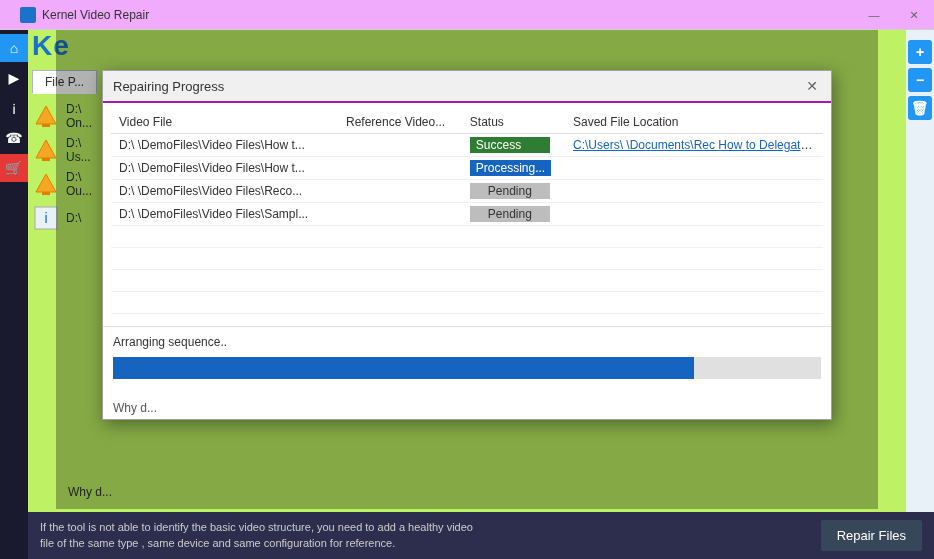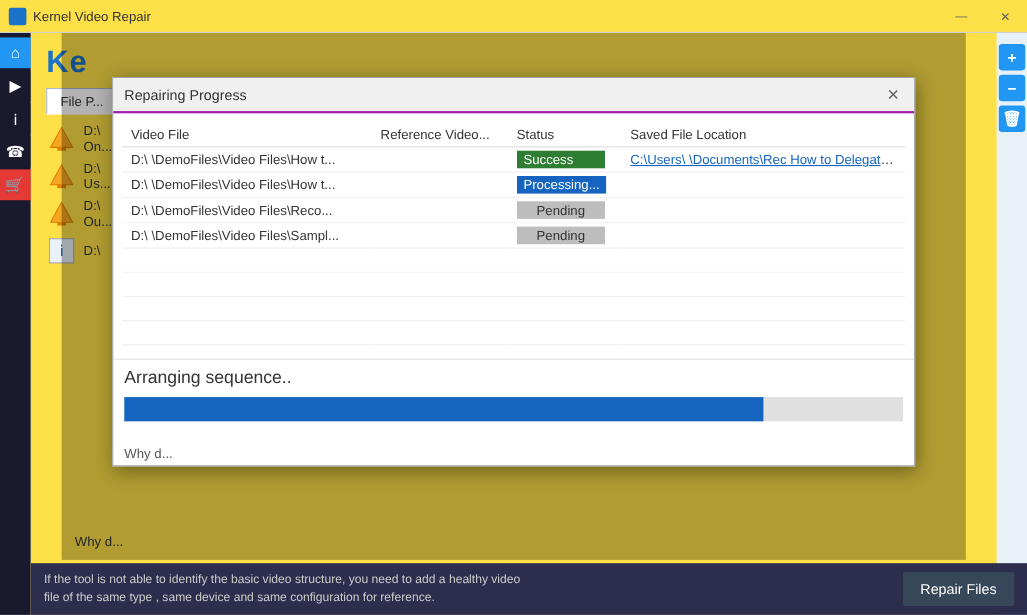--- a/index.html
+++ b/index.html
@@ -8,25 +8,25 @@
       height: 559px;
       font-family: 'Segoe UI', Arial, sans-serif;
       font-size: 12px;
       background: #e8f0f8;
       overflow: hidden;
       position: relative;
     }
 
     
     .title-bar {
-      background: #fde047;
+      background: #f0abfc;
       height: 30px;
       display: flex;
       align-items: center;
-      padding: 0 8px;
+      padding: 0 20px;
       border-bottom: 1px solid #d0d0d0;
       position: relative;
     }
     .title-bar-icon {
       width: 16px;
       height: 16px;
       margin-right: 6px;
       background: #1a73c8;
       border-radius: 2px;
     }
@@ -80,23 +80,22 @@
     }
     .sidebar-icon.home { background: #2196F3; }
     .sidebar-icon.video { background: #1a1a2e; }
     .sidebar-icon.info { background: #1a1a2e; }
     .sidebar-icon.phone { background: #1a1a2e; }
     .sidebar-icon.cart { background: #e53935; }
 
     
     .app-area {
       flex: 1;
-      background: #fde047;
+      background: #bef264;
       position: relative;
-      padding: 10px;
     }
 
     
     .right-sidebar {
       width: 28px;
       background: #e8f0f8;
       display: flex;
       flex-direction: column;
       align-items: center;
       padding-top: 10px;
@@ -261,21 +260,21 @@
       cursor: pointer;
     }
 
     
     .progress-area {
       padding: 8px 10px;
       border-top: 1px solid #e0e0e0;
       margin-top: 4px;
     }
     .progress-label {
-      font-size: 16px;
+      font-size: 12px;
       color: #333;
       margin-bottom: 8px;
     }
     .progress-bar-container {
       width: 100%;
       height: 22px;
       background: #e0e0e0;
       position: relative;
       margin-bottom: 10px;
     }

